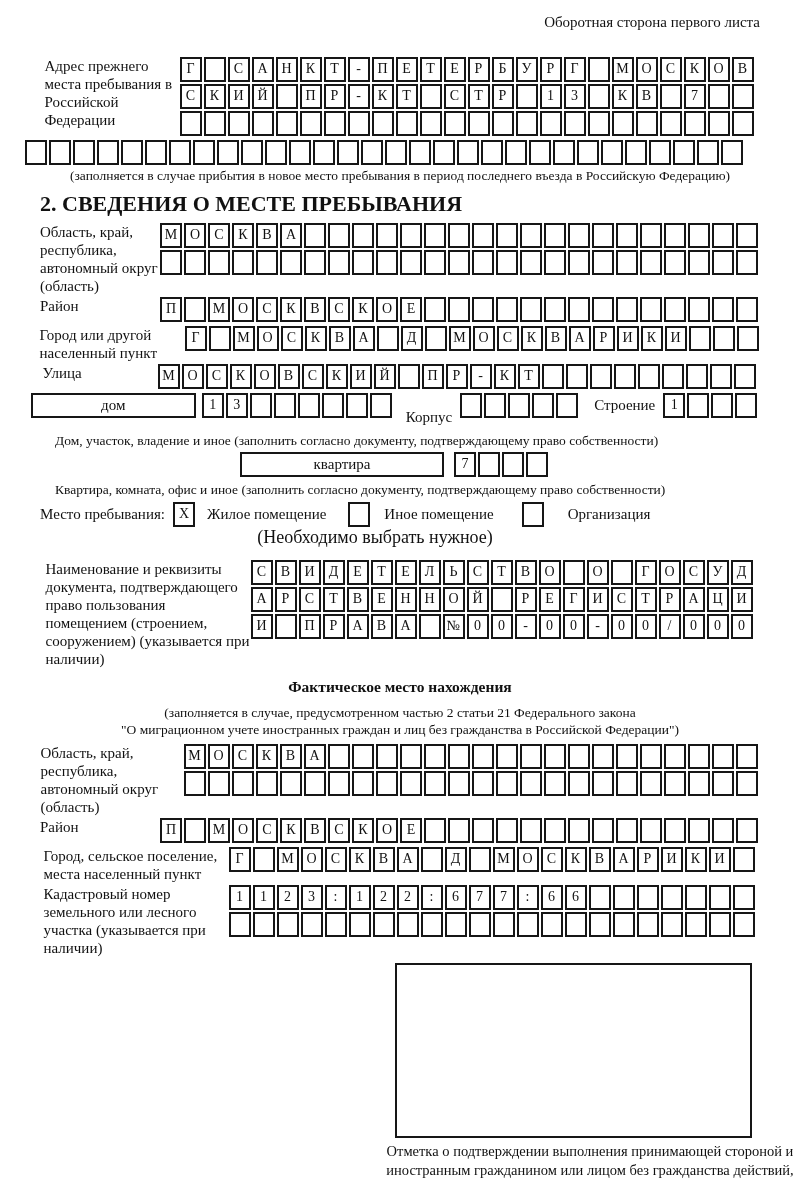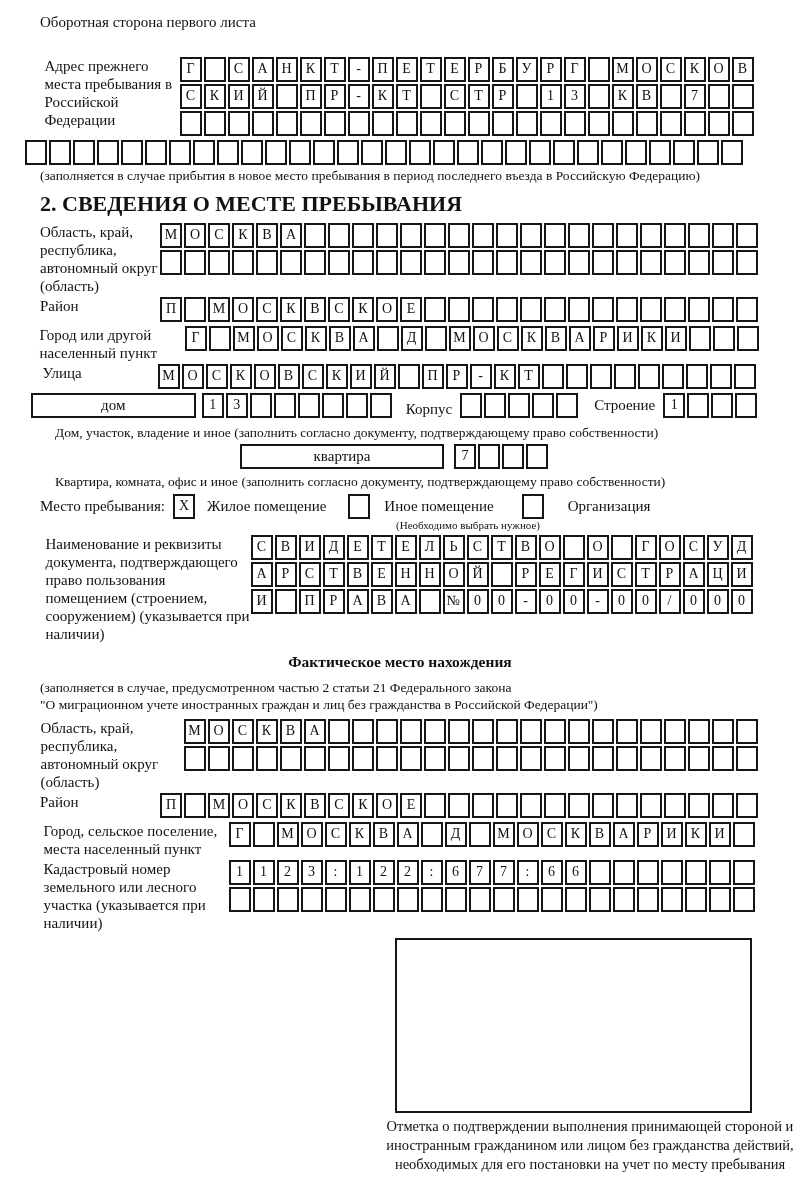--- a/index.html
+++ b/index.html
@@ -5,43 +5,43 @@
   html,body{margin:0;padding:0;background:#ffffff;}
   body{
     width:800px;height:1180px;
     font-family:"Liberation Serif","DejaVu Serif",serif;
     color:#111;
     position:relative;
     box-sizing:border-box;
     padding:14px 40px 0 40px;
     font-size:15px;
   }
-  .corner-note{font-size:15px;margin-bottom:26px;}
+  .corner-note{text-align:right;font-size:15px;margin-bottom:26px;}
   .field-row{display:flex;align-items:flex-start;margin-bottom:2px;justify-content:center;}
   .field-label{font-size:15px;line-height:18px;flex:0 0 auto;}
   .rows{flex:0 0 auto;}
   .box-row{white-space:nowrap;margin-bottom:2px;height:25px;}
   .cell{
     display:inline-block;width:22px;height:25px;box-sizing:border-box;
     border:2px solid #161616;margin-right:2px;vertical-align:top;
     text-align:center;font-size:14px;line-height:20px;
     font-family:"Liberation Serif",serif;
   }
   .wide-box{
     display:inline-block;height:25px;box-sizing:border-box;border:2px solid #161616;
     text-align:center;font-size:15px;line-height:20px;vertical-align:top;
   }
   .caption{font-size:13.5px;line-height:17px;}
-  .caption.center{text-align:left;}
+  .caption.center{text-align:center;}
   .caption.indent{margin-left:15px;}
   .sec-title{font-weight:bold;font-size:22px;margin:7px 0 6px 0;}
   .sub-title{text-align:center;font-weight:bold;font-size:15.5px;margin:10px 0 8px 0;}
   .inline-label{font-size:15px;line-height:25px;}
   .stay-row{display:flex;align-items:flex-start;margin-top:4px;}
-  .stay-note{margin-left:170px;width:330px;text-align:right;font-size:11px;margin-bottom:4px;}
+  .stay-note{margin-left:170px;width:330px;text-align:center;font-size:18px;margin-bottom:12px;}
   .full-row{margin-left:-15px;}
   .neg{margin-left:-10px;}
   .stamp-wrap{margin-top:6px;}
   .stamp-box{margin-left:355px;width:357px;height:175px;border:2px solid #161616;box-sizing:border-box;}
   .stamp-note{margin-left:320px;width:460px;text-align:center;font-size:14.5px;line-height:19px;margin-top:4px;}
   
   .w-prev{width:135px;}
   .w-reg1{width:120px;}
   .w-dis1{width:120px;}
   .w-city1{width:145px;}
@@ -95,21 +95,21 @@
 <div class="field-row">
   <div class="field-label w-str1">Улица</div>
   <div class="rows">
     <div class="box-row"><span class="cell">М</span><span class="cell">О</span><span class="cell">С</span><span class="cell">К</span><span class="cell">О</span><span class="cell">В</span><span class="cell">С</span><span class="cell">К</span><span class="cell">И</span><span class="cell">Й</span><span class="cell"></span><span class="cell">П</span><span class="cell">Р</span><span class="cell">-</span><span class="cell">К</span><span class="cell">Т</span><span class="cell"></span><span class="cell"></span><span class="cell"></span><span class="cell"></span><span class="cell"></span><span class="cell"></span><span class="cell"></span><span class="cell"></span><span class="cell"></span></div>
   </div>
 </div>
 
 <div class="field-row neg">
   <span class="wide-box" style="width:165px;">дом</span>
   <span class="box-row" style="margin-left:6px;"><span class="cell">1</span><span class="cell">3</span><span class="cell"></span><span class="cell"></span><span class="cell"></span><span class="cell"></span><span class="cell"></span><span class="cell"></span></span>
-  <span class="inline-label" style="margin:4px 8px 0 12px;">Корпус</span>
+  <span class="inline-label" style="margin:12px 8px 0 12px;">Корпус</span>
   <span class="box-row"><span class="cell"></span><span class="cell"></span><span class="cell"></span><span class="cell"></span><span class="cell"></span></span>
   <span class="inline-label" style="margin:0 8px 0 14px;">Строение</span>
   <span class="box-row"><span class="cell">1</span><span class="cell"></span><span class="cell"></span><span class="cell"></span></span>
 </div>
 <div class="caption indent">Дом, участок, владение и иное (заполнить согласно документу, подтверждающему право собственности)</div>
 
 <div class="field-row neg" style="margin-top:3px;">
   <span class="wide-box" style="width:204px;">квартира</span>
   <span class="box-row" style="margin-left:10px;"><span class="cell">7</span><span class="cell"></span><span class="cell"></span><span class="cell"></span></span>
 </div>

